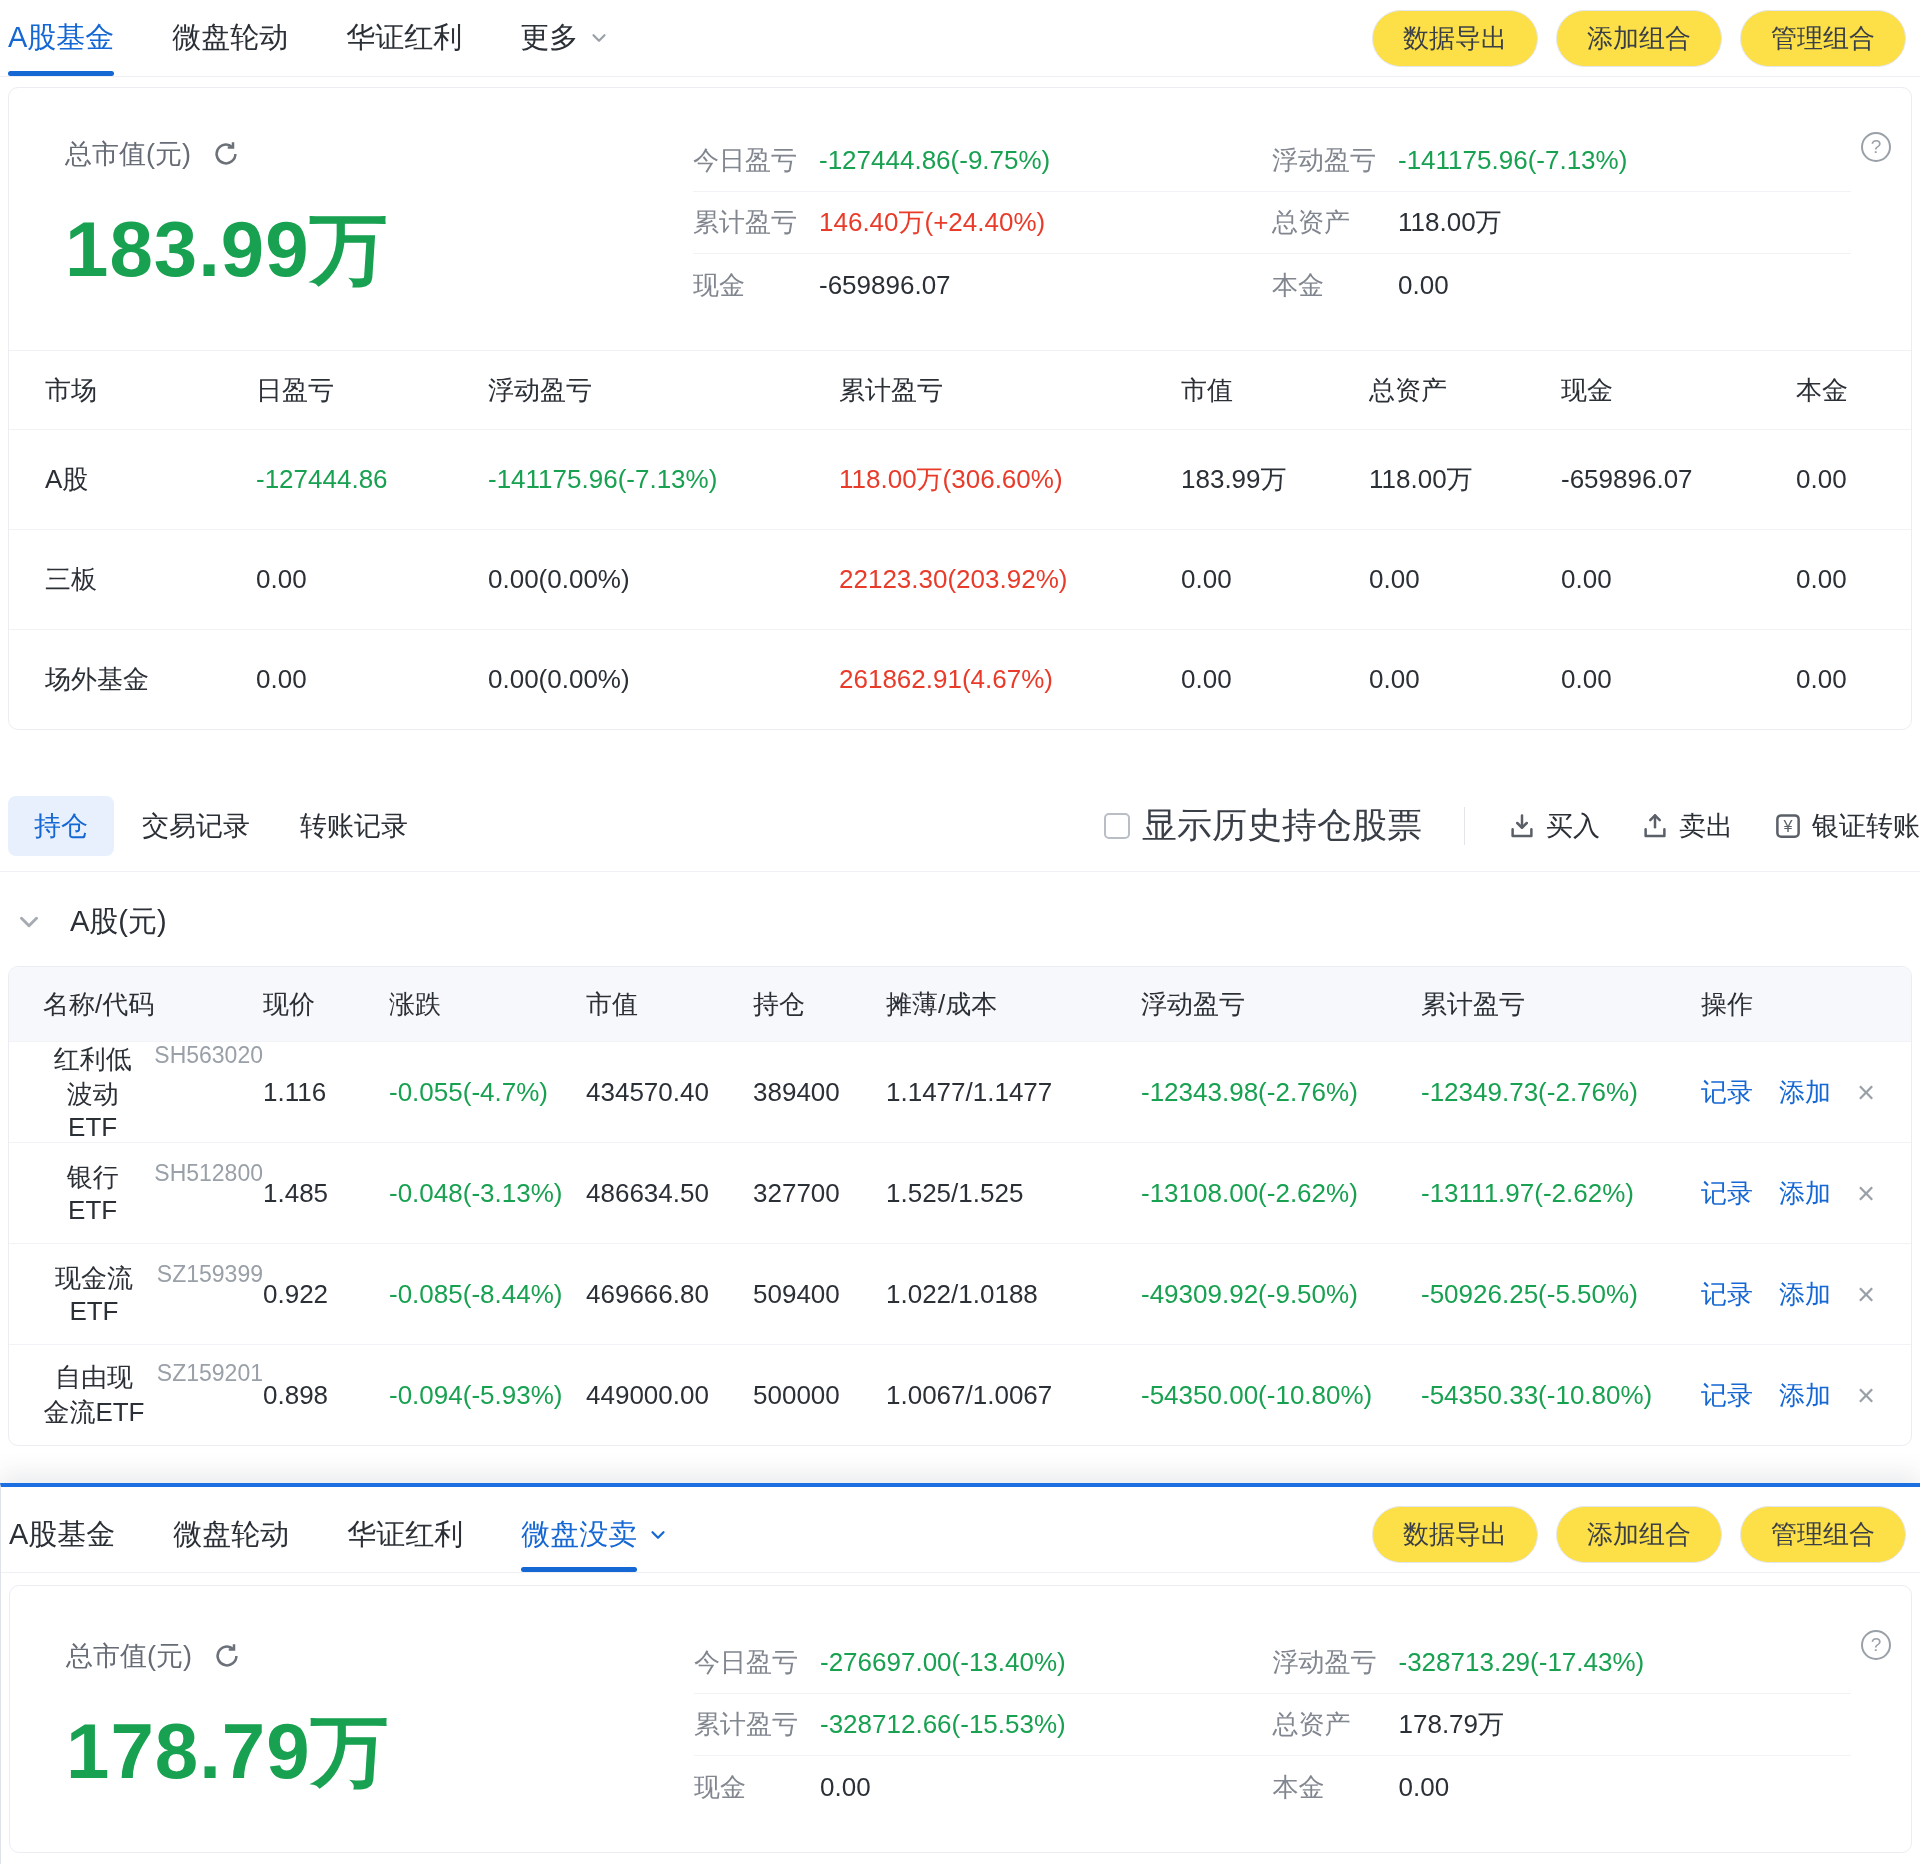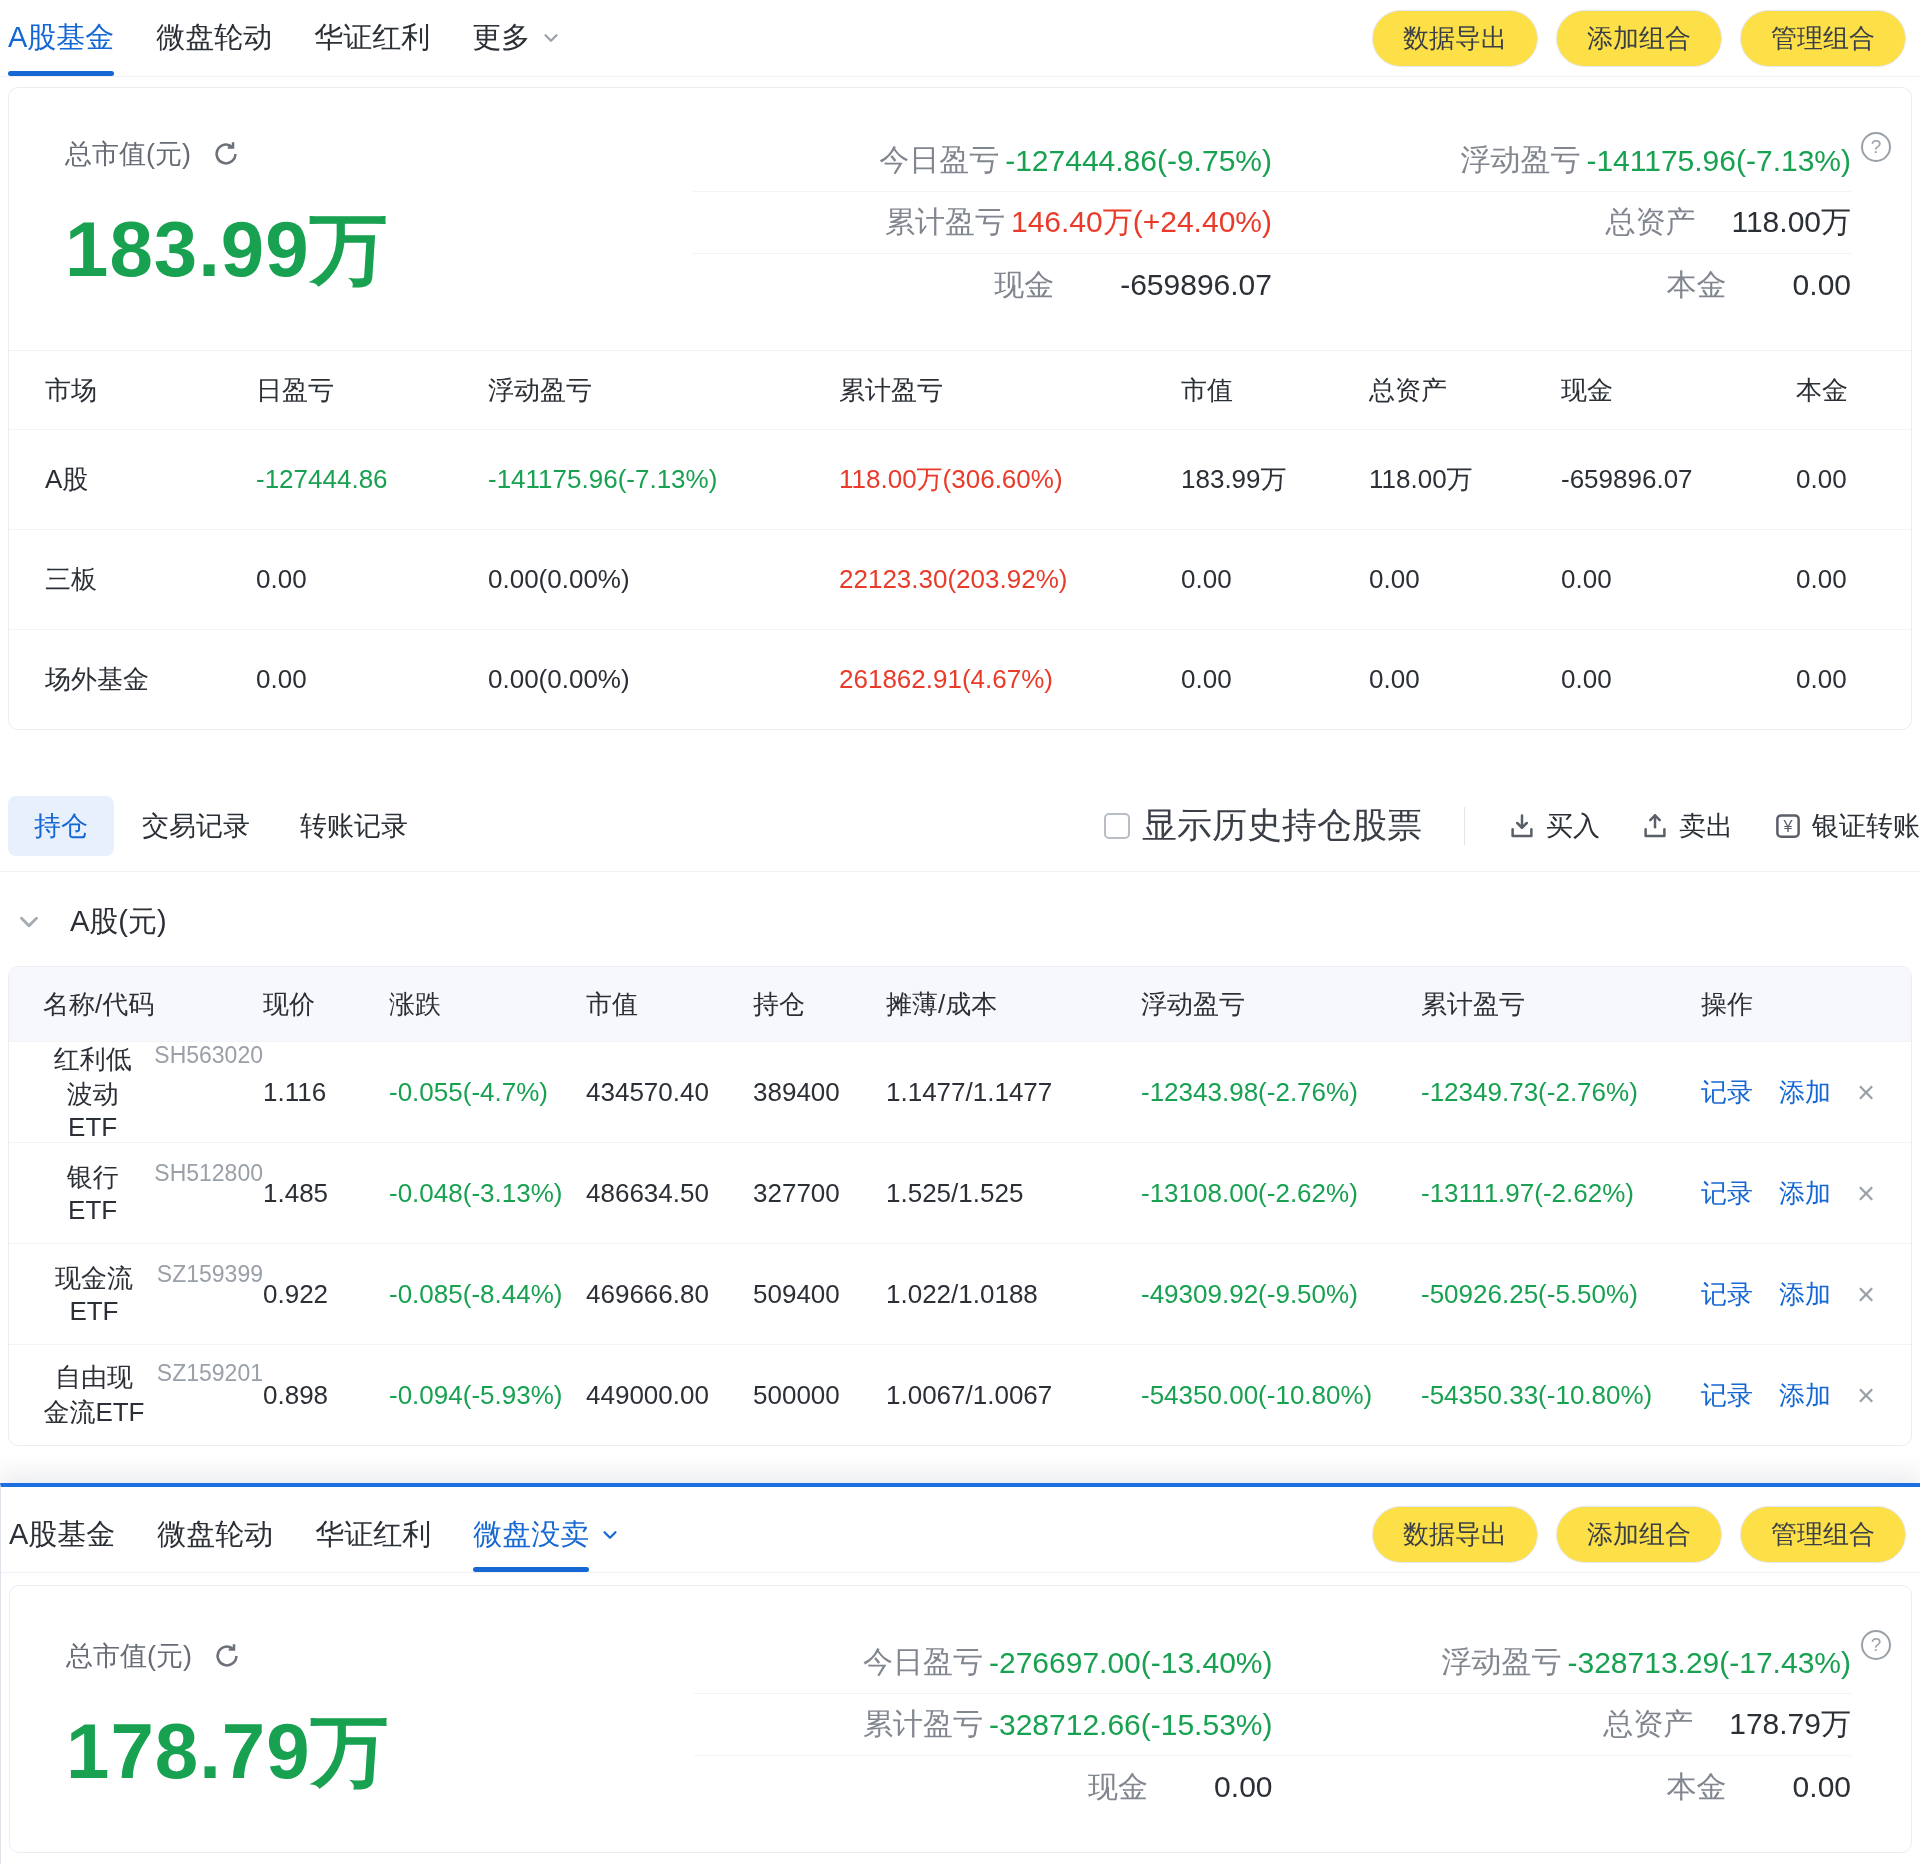--- a/index.html
+++ b/index.html
@@ -3,21 +3,21 @@
 <meta charset="utf-8">
 <style>
   * { margin:0; padding:0; box-sizing:border-box; }
   html,body { background:#fff; }
   body { font-family:"Liberation Sans", sans-serif; }
   .page { position:relative; width:1920px; height:1864px; background:#fff; overflow:hidden; }
 
   
   .tabbar { display:flex; justify-content:space-between; align-items:center; height:77px;
             padding:0 14px 0 8px; border-bottom:1px solid #eef0f4; background:#fff; }
-  .tabs { display:flex; align-items:center; height:100%; }
+  .tabs { display:flex; align-items:center; height:100%;gap:16px; }
   .tab { position:relative; display:flex; align-items:center; height:100%; margin-right:42px;
          font-size:29px; color:#2b2f36; cursor:pointer; white-space:nowrap; }
   .tab .tlabel { position:relative; display:flex; align-items:center; height:100%; }
   .tab.active { color:#1567d3; }
   .tab.active .tlabel::after { content:""; position:absolute; left:0; right:0; bottom:0;
          height:5px; background:#1567d3; border-radius:3px; }
   .tab .chev { margin-left:10px; display:flex; align-items:center; }
   .actions { display:flex; gap:18px; }
   .pill { height:57px; padding:0 30px; display:flex; align-items:center; white-space:nowrap;
           border:1px solid #e3e6ee; border-radius:30px; background:#fde047; font-size:26px;
@@ -27,21 +27,21 @@
   .card { position:relative; margin:10px 8px 0 8px; border:1px solid #ebedf3; border-radius:10px;
           background:#fff; }
   .summary { display:flex; padding:48px 60px 34px 56px; }
   .sum-left { width:628px; flex-shrink:0; }
   .sum-label-row { display:flex; align-items:center; gap:20px; }
   .sum-label { font-size:27px; color:#666b75; }
   .big-value { margin-top:26px; font-size:78px; font-weight:700; color:#17a150; letter-spacing:1px; }
   .sum-grid { flex:1; display:flex; flex-direction:column; justify-content:flex-start; margin-top:-6px; }
   .srow { display:flex; height:62px; align-items:center; border-bottom:1px solid #f2f3f7; }
   .srow:last-child { border-bottom:none; }
-  .stat { flex:1; display:flex; align-items:center; font-size:30px;justify-content:flex-end; }
+  .stat { flex:1; display:flex; align-items:center; font-size:26px; }
   .stat .lbl { width:126px; flex-shrink:0; color:#81868f; }
   .stat .val { color:#2b2f36; }
   .green { color:#17a150 !important; }
   .red { color:#e93b2a !important; }
   .help { position:absolute; top:44px; right:20px; width:30px; height:30px; border:2px solid #9aa0a8;
           border-radius:50%; display:flex; align-items:center; justify-content:center;
           font-size:19px; color:#9aa0a8; cursor:pointer; }
 
   
   .mtable { border-top:1px solid #f0f1f6; }

